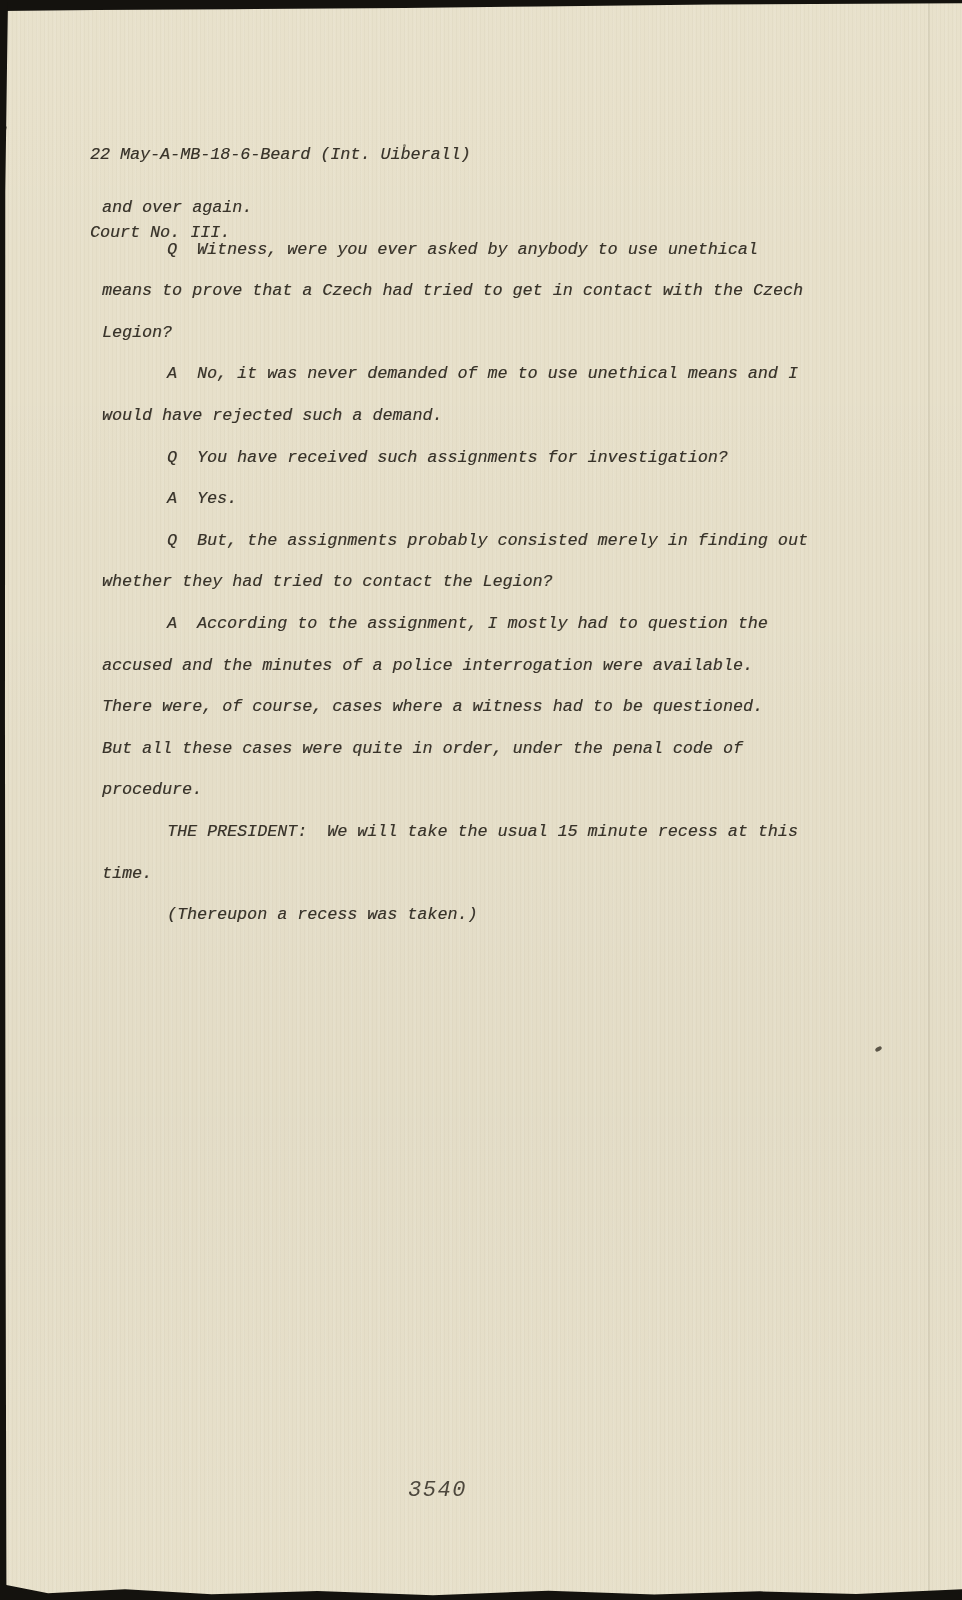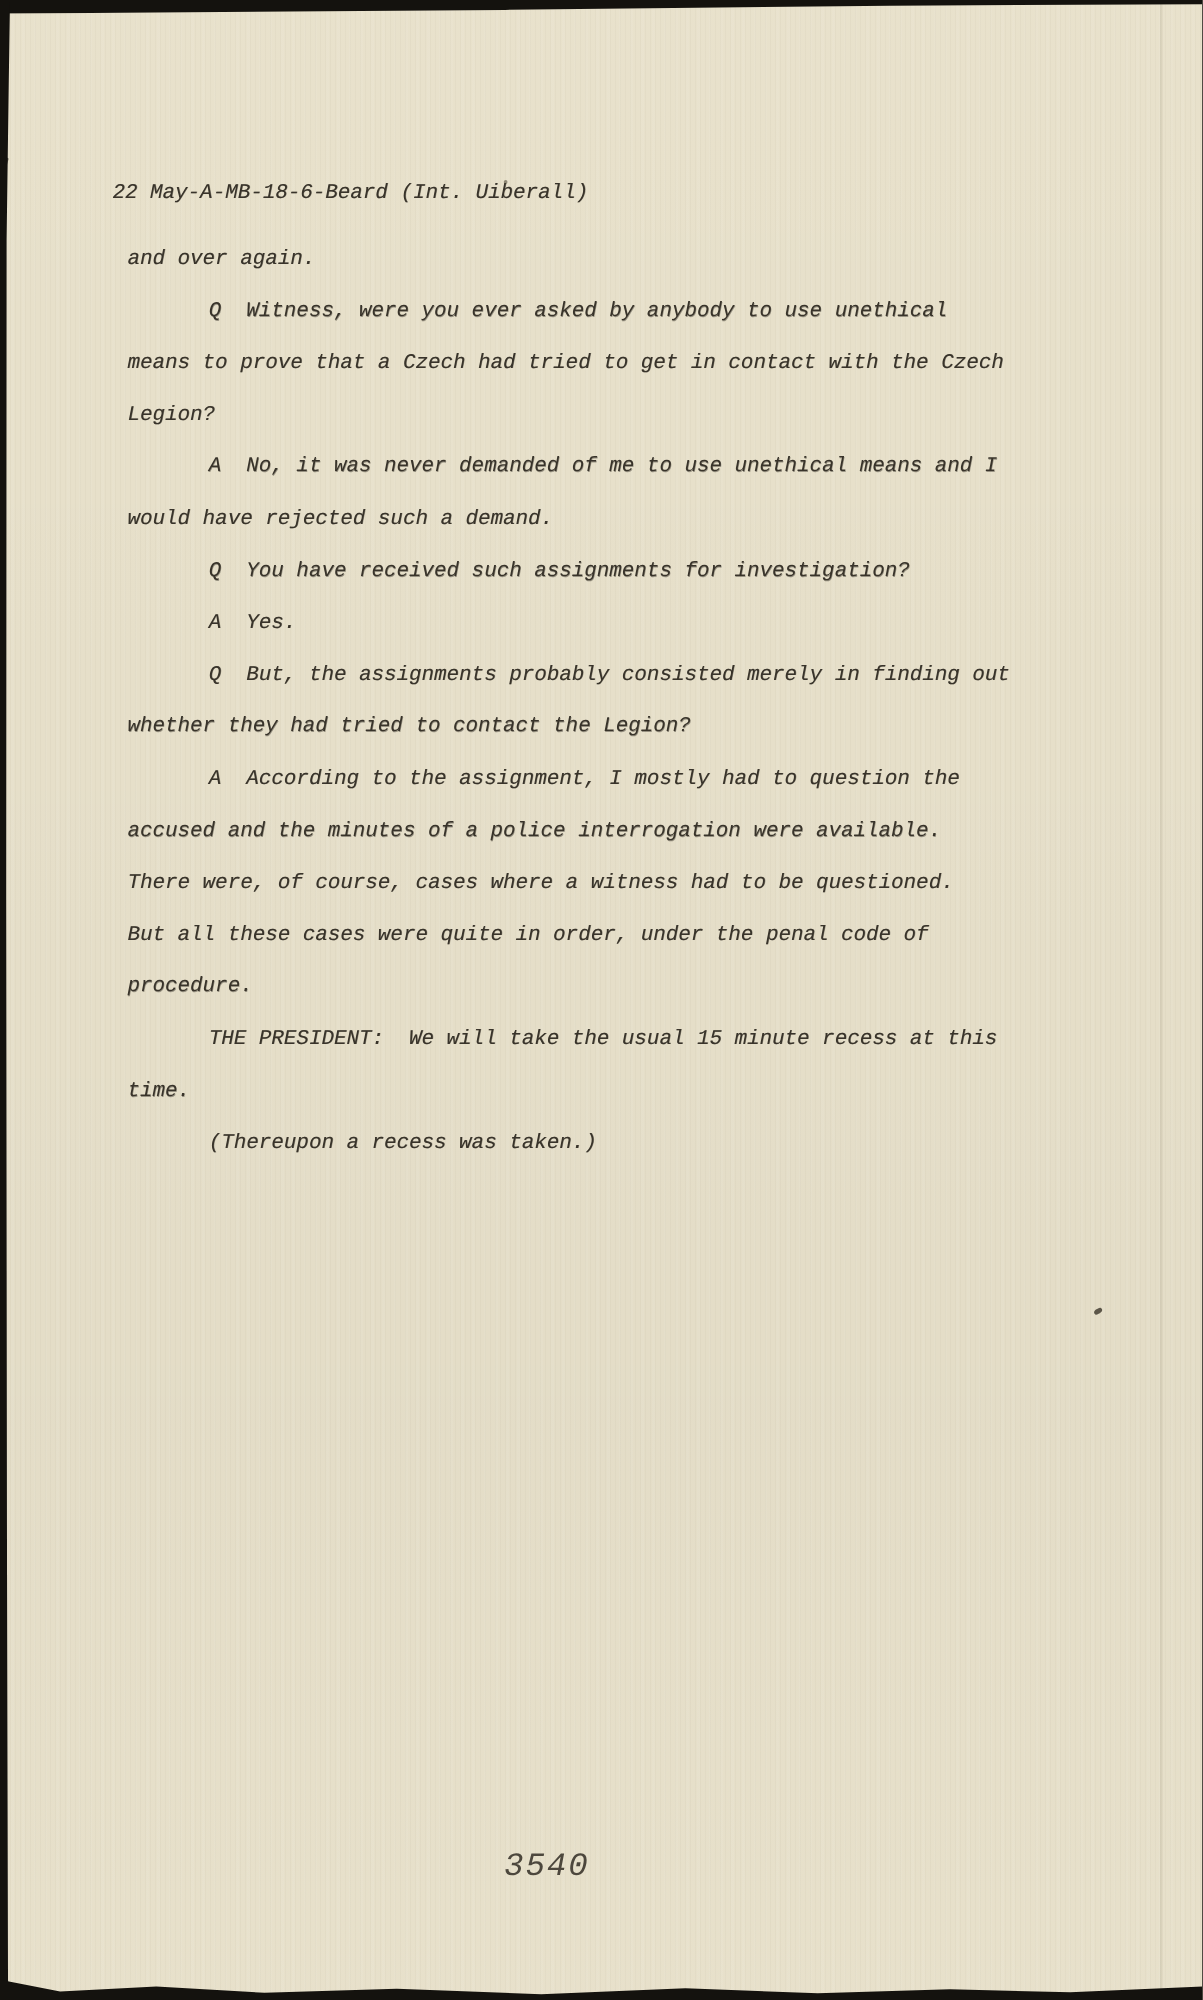--- a/index.html
+++ b/index.html
@@ -83,21 +83,21 @@
     margin-left: 12px;
   }
   .body-block .line.indent {
     padding-left: 65px;
   }
   .page-number {
     left: 350px;
     top: 1478px;
     width: 175px;
     text-align: center;
-    font-size: 26px;
+    font-size: 22px;
     letter-spacing: 1.5px;
     color: var(--ink, #38332a);
     text-shadow: none;
     opacity: 0.88;
   }
   
   .mark-tick {
     position: absolute;
     left: 3px; top: 126px;
     width: 2px; height: 15px;
@@ -123,20 +123,21 @@
 </style>
 </head>
 <body>
 
 <div class="scan">
   <div class="paper"></div>
   <div class="crease"></div>
 
   <div class="typed header-block">
     <div class="line">22 May-A-MB-18-6-Beard (Int. Uiberall)</div>
+    <div class="line">Court No. III.</div>
   </div>
 
   <div class="typed body-block"><div class="line">and over again.</div><div class="line indent">Q  Witness, were you ever asked by anybody to use unethical</div><div class="line">means to prove that a Czech had tried to get in contact with the Czech</div><div class="line">Legion?</div><div class="line indent">A  No, it was never demanded of me to use unethical means and I</div><div class="line">would have rejected such a demand.</div><div class="line indent">Q  You have received such assignments for investigation?</div><div class="line indent">A  Yes.</div><div class="line indent">Q  But, the assignments probably consisted merely in finding out</div><div class="line">whether they had tried to contact the Legion?</div><div class="line indent">A  According to the assignment, I mostly had to question the</div><div class="line">accused and the minutes of a police interrogation were available.</div><div class="line">There were, of course, cases where a witness had to be questioned.</div><div class="line">But all these cases were quite in order, under the penal code of</div><div class="line">procedure.</div><div class="line indent">THE PRESIDENT:  We will take the usual 15 minute recess at this</div><div class="line">time.</div><div class="line indent">(Thereupon a recess was taken.)</div></div>
 
   <div class="typed page-number">3540</div>
 
   <div class="mark-tick"></div>
   <div class="mark-speck"></div>
   <div class="mark-dot"></div>
 

